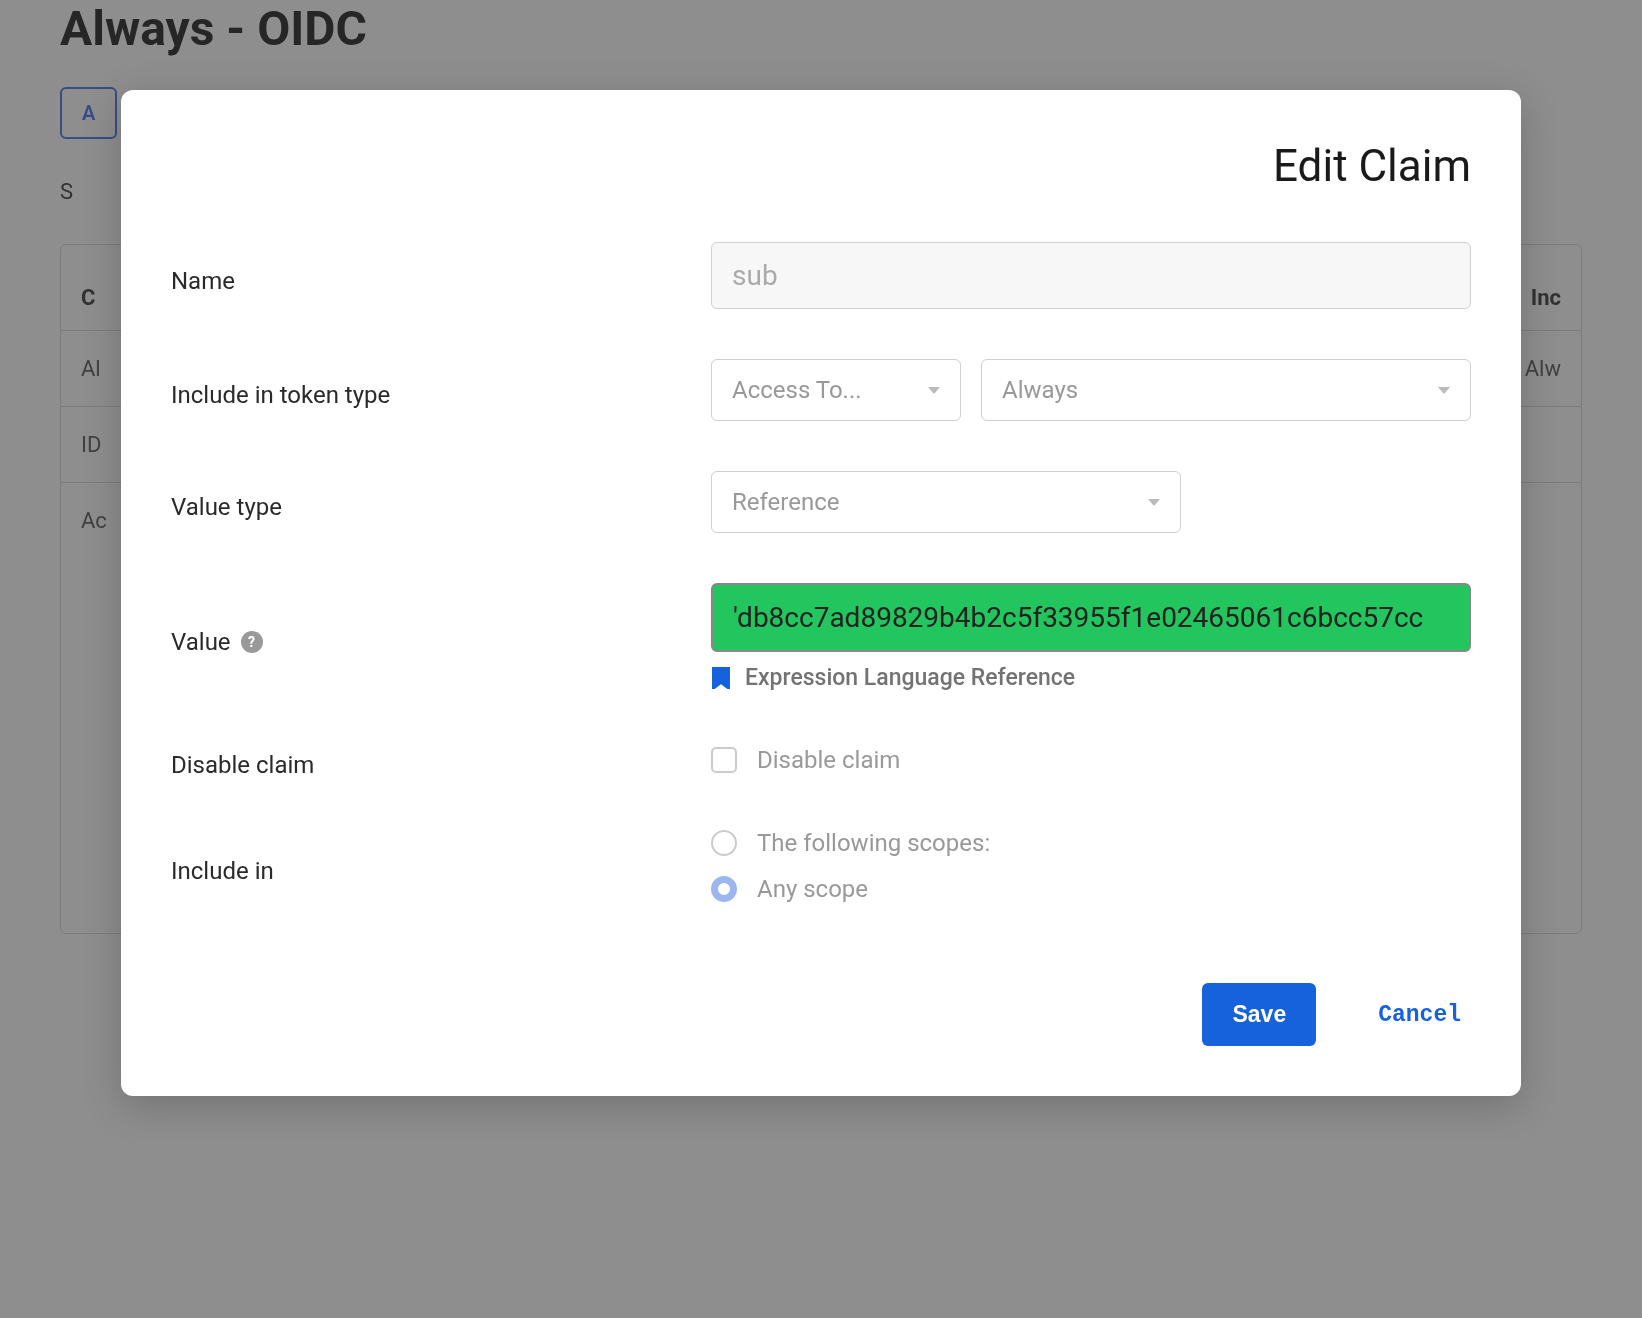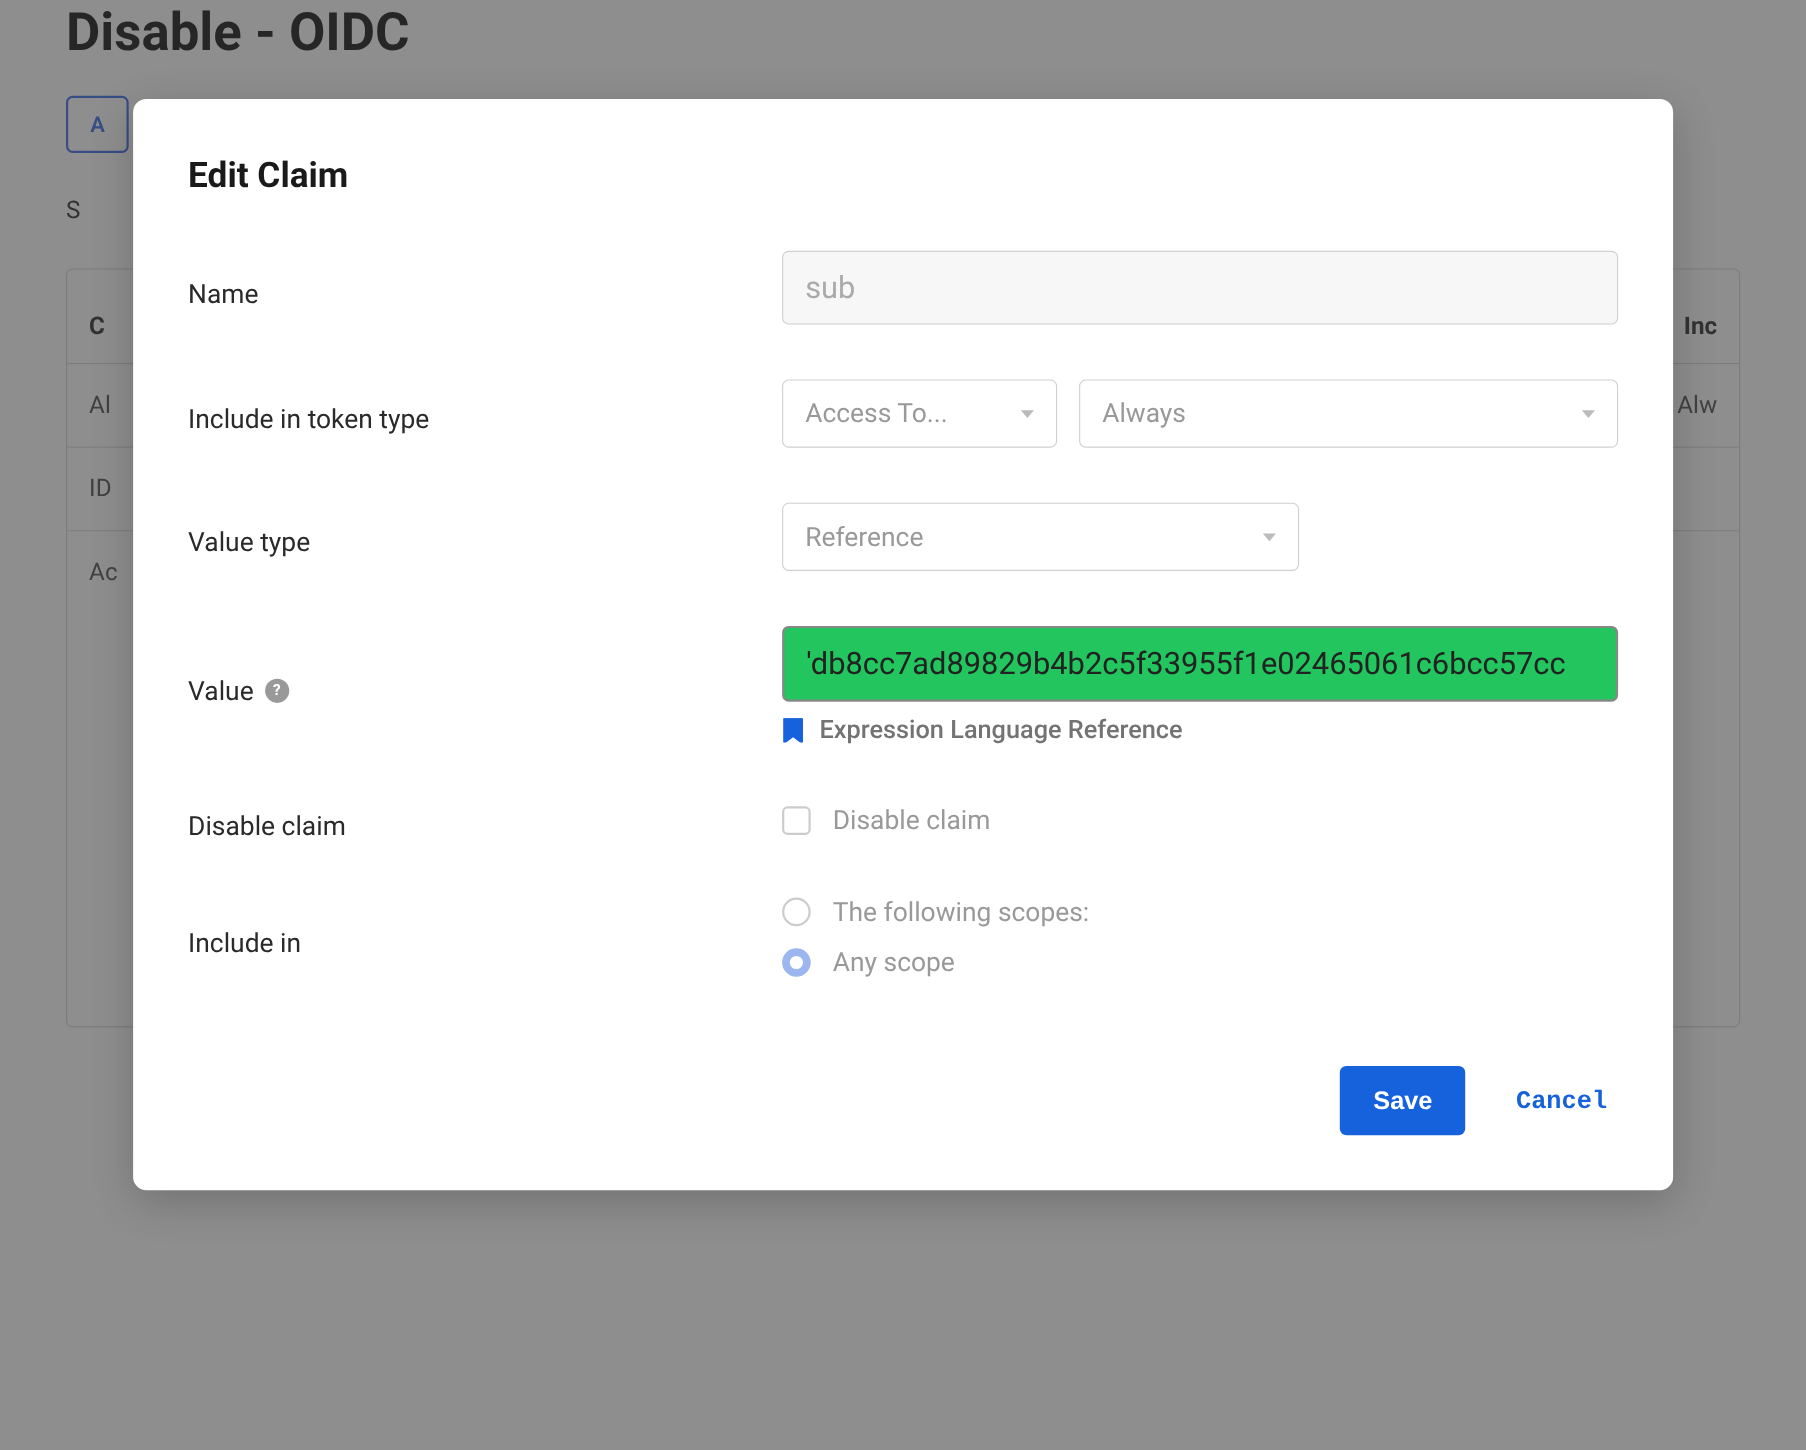--- a/index.html
+++ b/index.html
@@ -84,24 +84,25 @@
       padding-top: 90px;
     }
     .modal {
       background: #ffffff;
       border-radius: 12px;
       width: 1400px;
       padding: 50px 50px 50px 50px;
       box-shadow: 0 10px 40px rgba(0,0,0,0.2);
     }
     .modal-title {
-      font-size: 32px;
-      font-weight: 700;
+      font-size: 44px;
+      font-weight: 400;
       color: #1a1a1a;
       margin-bottom: 50px;
+      text-align: right;
     }
     .form-row {
       display: flex;
       align-items: center;
       margin-bottom: 50px;
     }
     .form-label {
       width: 540px;
       font-size: 24px;
       color: #2a2a2a;
@@ -235,21 +236,21 @@
       background: #fff;
     }
     .radio-label {
       font-size: 24px;
       color: #999;
     }
     .modal-footer {
       display: flex;
       justify-content: flex-end;
       align-items: center;
-      gap: 36px;
+      gap: 52px;
       margin-top: 80px;
     }
     .btn-primary {
       background: #1662dd;
       color: #fff;
       border: none;
       border-radius: 6px;
       padding: 18px 30px;
       font-size: 23px;
       font-weight: 700;
@@ -263,21 +264,21 @@
       font-weight: 700;
       cursor: pointer;
       padding: 18px 10px;
       font-family: Liberation Mono, monospace;
     }
   </style>
 </head>
 <body>
 
 <div class="background">
-  <h1 class="bg-title">Disable - OIDC</h1>
+  <h1 class="bg-title">Always - OIDC</h1>
   <div class="bg-tab">A</div>
   <div class="bg-subtext">S</div>
   <div class="bg-table">
     <div class="bg-table-header">
       <div>C</div>
       <div style="text-align:right;">pe</div>
       <div style="text-align:right; max-width:80px;">Inc</div>
     </div>
     <div class="bg-table-row">
       <div>Al</div>

